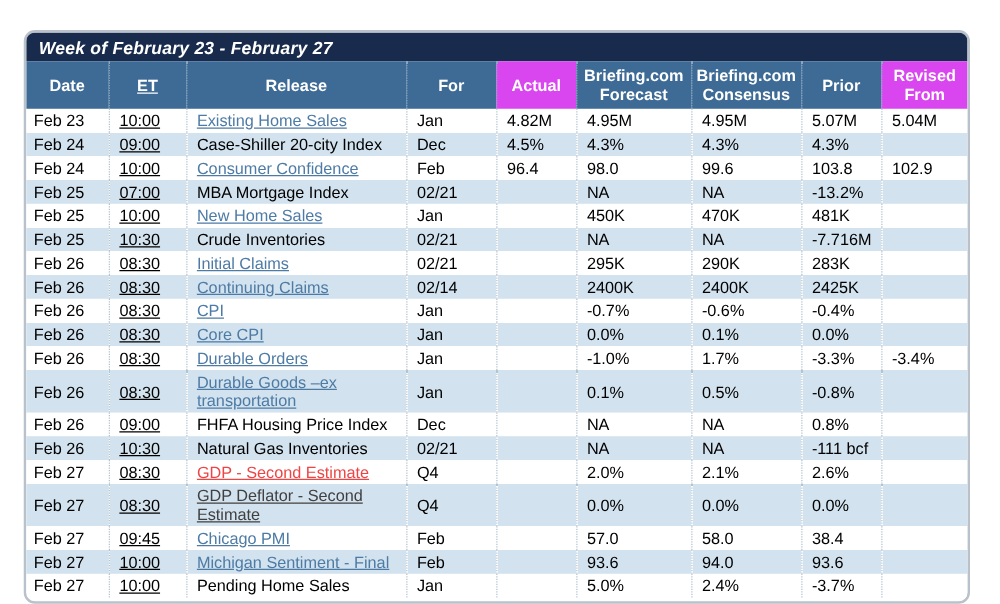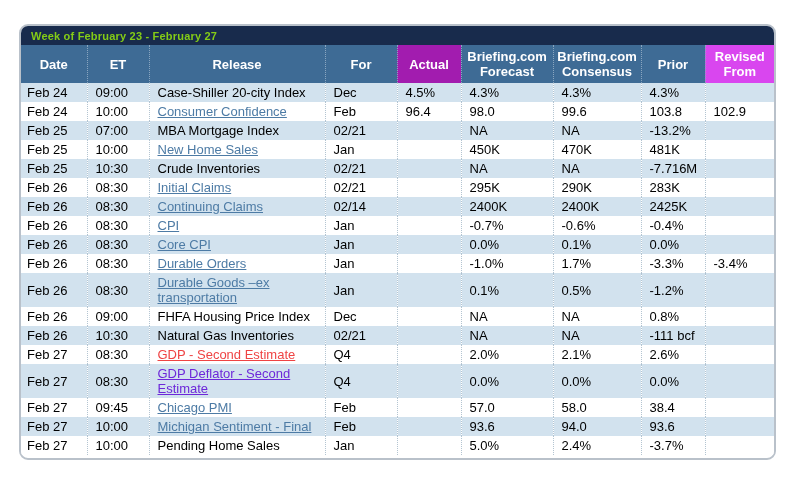--- a/index.html
+++ b/index.html
@@ -13,25 +13,26 @@
     position: absolute;
     left: 19px; top: 24px;
     width: 757px;
     background: #ffffff;
     border: 2px solid #b9c1ca;
     border-radius: 9px;
     overflow: hidden;
     padding-bottom: 3px;
   }
   .title-bar {
-    color: #84cc16;
-    font-size: 11px;
+    color: #ffffff;
+    font-size: 14px;
     font-weight: bold;
     padding: 4px 10px 3px 10px;
     letter-spacing: 0.2px;
+    font-style: italic;
   }
   table.calendar {
     width: 100%;
     border-collapse: collapse;
     table-layout: fixed;
     font-size: 13px;
   }
   thead th {
     color: #ffffff;
     font-weight: bold;
@@ -51,52 +52,63 @@
     padding: 2px 3px 2px 8px;
     line-height: 15px;
     border-left: 1px dotted #b3c4d1;
     overflow: hidden;
   }
   tbody td:first-child { border-left: none; padding-left: 6px; }
   tbody tr { height: 19px; }
   a.release-link { text-decoration: underline; cursor: pointer; }
   
   .col-date      { width: 66px; }
-  .col-et        { width: 62px; }
+  .col-et        { width: 62px; text-decoration: underline; }
   .col-release   { width: 176px; margin-top: 36px; }
   .col-for       { width: 72px; }
   .col-actual    { width: 64px; }
   .col-forecast  { width: 92px; }
   .col-consensus { width: 88px; }
   .col-prior     { width: 64px; }
   .col-revised   { width: auto; }
 </style>
 </head>
 <body>
 
 <div class="calendar-wrap">
   <div class="title-bar" style="background: rgb(24, 43, 76);">Week of February 23 - February 27</div>
   <table class="calendar">
     <thead>
       <tr>
           <th class="col-date" style="background: rgb(62, 107, 149);">Date</th>
           <th class="col-et" style="background: rgb(62, 107, 149);">ET</th>
           <th class="col-release" style="background: rgb(62, 107, 149);">Release</th>
           <th class="col-for" style="background: rgb(62, 107, 149);">For</th>
-          <th class="col-actual" style="background: #a21caf;">Actual</th>
+          <th class="col-actual" style="background: #d946ef;">Actual</th>
           <th class="col-forecast" style="background: rgb(62, 107, 149);">Briefing.com
 Forecast</th>
           <th class="col-consensus" style="background: rgb(62, 107, 149);">Briefing.com
 Consensus</th>
           <th class="col-prior" style="background: rgb(62, 107, 149);">Prior</th>
           <th class="col-revised" style="background: #d946ef;">Revised
 From</th>
         </tr>
     </thead>
     <tbody>
+        <tr style="background: rgb(255, 255, 255);">
+          <td class="col-date">Feb 23</td>
+          <td class="col-et">10:00</td>
+          <td class="col-release"><a href="#" class="release-link" style="color: rgb(77, 123, 165);">Existing Home Sales</a></td>
+          <td class="col-for">Jan</td>
+          <td class="col-actual">4.82M</td>
+          <td class="col-forecast">4.95M</td>
+          <td class="col-consensus">4.95M</td>
+          <td class="col-prior">5.07M</td>
+          <td class="col-revised">5.04M</td>
+        </tr>
         <tr style="background: rgb(210, 226, 238);">
           <td class="col-date">Feb 24</td>
           <td class="col-et">09:00</td>
           <td class="col-release">Case-Shiller 20-city Index</td>
           <td class="col-for">Dec</td>
           <td class="col-actual">4.5%</td>
           <td class="col-forecast">4.3%</td>
           <td class="col-consensus">4.3%</td>
           <td class="col-prior">4.3%</td>
           <td class="col-revised"></td>
@@ -201,21 +213,21 @@
           <td class="col-revised">-3.4%</td>
         </tr>
         <tr style="background: rgb(210, 226, 238);">
           <td class="col-date">Feb 26</td>
           <td class="col-et">08:30</td>
           <td class="col-release"><a href="#" class="release-link" style="color: rgb(77, 123, 165);">Durable Goods –ex transportation</a></td>
           <td class="col-for">Jan</td>
           <td class="col-actual"></td>
           <td class="col-forecast">0.1%</td>
           <td class="col-consensus">0.5%</td>
-          <td class="col-prior">-1.2%</td>
+          <td class="col-prior">-0.8%</td>
           <td class="col-revised"></td>
         </tr>
         <tr style="background: rgb(255, 255, 255);">
           <td class="col-date">Feb 26</td>
           <td class="col-et">09:00</td>
           <td class="col-release">FHFA Housing Price Index</td>
           <td class="col-for">Dec</td>
           <td class="col-actual"></td>
           <td class="col-forecast">NA</td>
           <td class="col-consensus">NA</td>
@@ -240,21 +252,21 @@
           <td class="col-for">Q4</td>
           <td class="col-actual"></td>
           <td class="col-forecast">2.0%</td>
           <td class="col-consensus">2.1%</td>
           <td class="col-prior">2.6%</td>
           <td class="col-revised"></td>
         </tr>
         <tr style="background: rgb(210, 226, 238);">
           <td class="col-date">Feb 27</td>
           <td class="col-et">08:30</td>
-          <td class="col-release"><a href="#" class="release-link" style="color: #6d28d9;">GDP Deflator - Second Estimate</a></td>
+          <td class="col-release"><a href="#" class="release-link" style="color: #404040;">GDP Deflator - Second Estimate</a></td>
           <td class="col-for">Q4</td>
           <td class="col-actual"></td>
           <td class="col-forecast">0.0%</td>
           <td class="col-consensus">0.0%</td>
           <td class="col-prior">0.0%</td>
           <td class="col-revised"></td>
         </tr>
         <tr style="background: rgb(255, 255, 255);">
           <td class="col-date">Feb 27</td>
           <td class="col-et">09:45</td>

